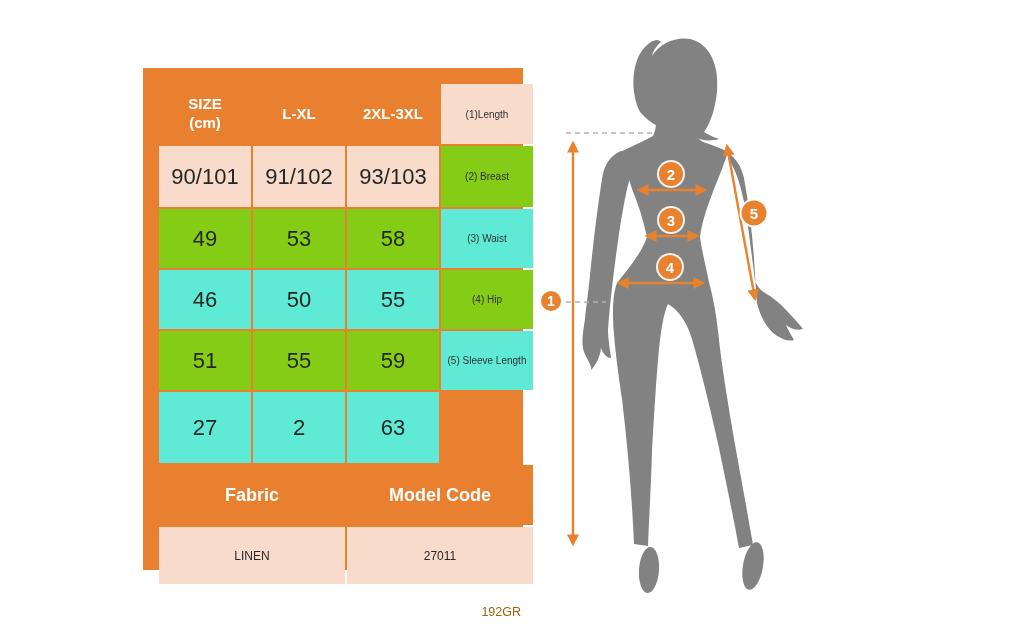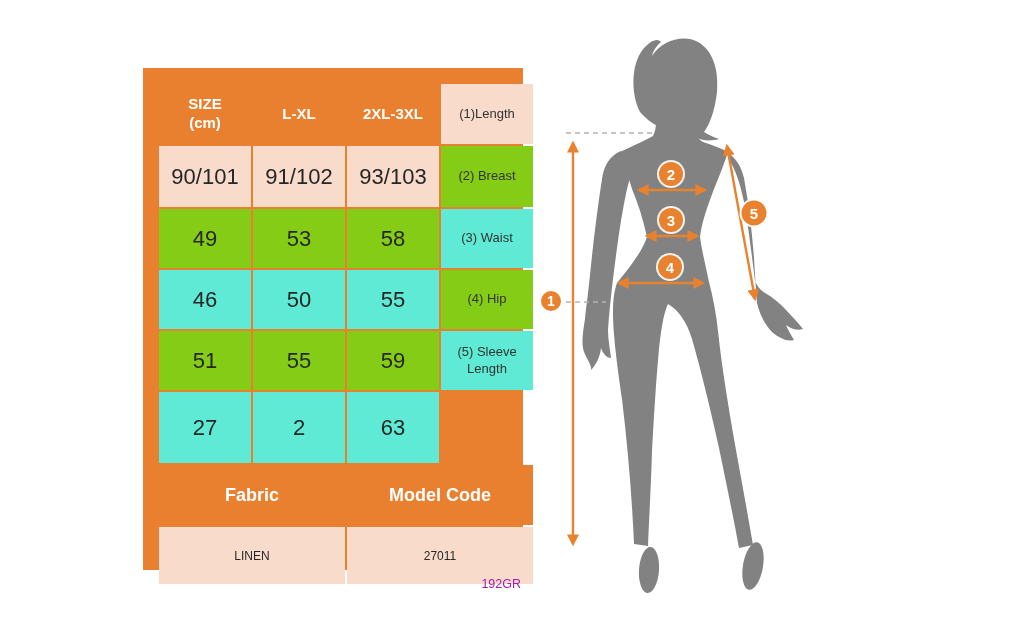--- a/index.html
+++ b/index.html
@@ -15,31 +15,31 @@
     grid-template-columns:92px 92px 92px 92px;
     grid-template-rows:60px 61px 59px 59px 59px 71px 60px 57px;
     gap:2px;padding:16px;box-sizing:border-box;
   }
   .cell{
     display:flex;align-items:center;justify-content:center;text-align:center;
     box-sizing:border-box;padding:2px 4px;
   }
   .hcell{background:#E8802F;color:#ffffff;font-weight:bold;font-size:15px;line-height:1.25;}
   .hcell.size-cm{white-space:pre-line;}
-  .label-cell{font-size:13px;color:#333333;line-height:1.3;}
+  .label-cell{font-size:10px;color:#333333;line-height:1.3;}
   .value-cell{font-size:22px;color:#262626;}
   .row-a{background:#F9DBCB;}
   .row-b{background:#84cc16;}
   .row-c{background:#5eead4;}
   .span2{grid-column:span 2;}
   .fcell{background:#E8802F;color:#ffffff;font-weight:bold;font-size:18px;}
   .fval{background:#F9DBCB;font-size:12px;color:#262626;}
   .weight-note{
-    position:absolute;left:143px;top:577px;width:378px;text-align:right;
-    font-size:12.5px;color:#a21caf;
+    position:absolute;left:143px;top:605px;width:378px;text-align:right;
+    font-size:12.5px;color:#a16207;
   }
   
   .figure-svg{position:absolute;left:0;top:0;width:1024px;height:640px;}
   .badge{
     position:absolute;transform:translate(-50%,-50%);
     background:#E8822E;color:#ffffff;font-weight:bold;
     border-radius:50%;display:flex;align-items:center;justify-content:center;
     box-shadow:0 0 0 2px rgba(255,255,255,0.9);
     font-size:15px;line-height:1;
   }

